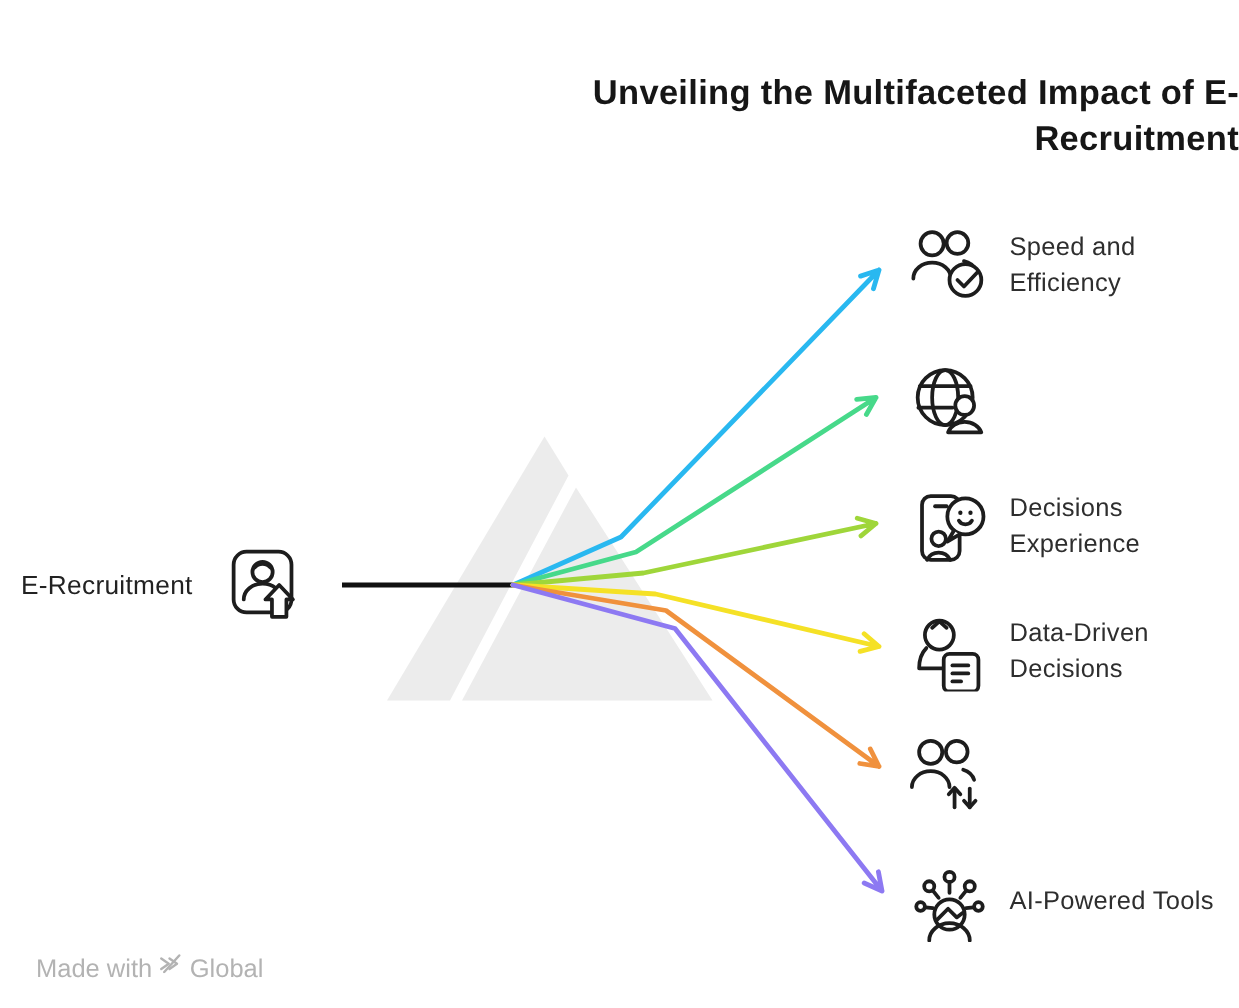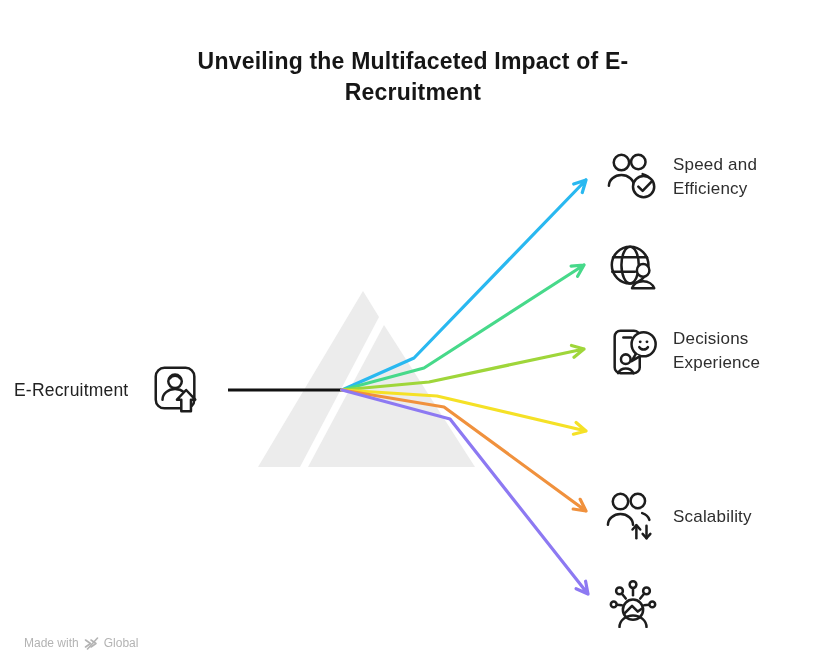--- a/index.html
+++ b/index.html
@@ -3,39 +3,39 @@
 <meta charset="utf-8">
 <style>
   * { margin:0; padding:0; box-sizing:border-box; }
   html,body { background:#ffffff; }
   body { font-family:"Liberation Sans", sans-serif; }
   .canvas {
     position:relative; width:826px; height:672px; background:#fff; overflow:hidden;
   }
   .title {
     position:absolute; top:46px; left:0; width:826px;
-    text-align:center; font-size:23px; font-weight:700; color:#161616;
+    text-align:right; font-size:23px; font-weight:700; color:#161616;
     line-height:31px; letter-spacing:0.2px; white-space:pre-line;
   }
   .diagram-svg { position:absolute; left:0; top:0; }
   .source-node {
     position:absolute; left:14px; top:363px; height:54px;
     display:flex; align-items:center; gap:21px;
   }
   .source-label { font-size:17.5px; color:#222; letter-spacing:0.2px; }
   .item {
     position:absolute; left:606px; display:flex; align-items:center; gap:13px; height:56px;
   }
   .item .icon { width:54px; height:54px; flex:0 0 54px; }
   .item .label {
     font-size:17px; line-height:24px; color:#2e2e2e; letter-spacing:0.2px; width:150px;
   }
   .footer {
-    position:absolute; left:24px; top:636px; display:flex; align-items:flex-end; gap:5px;
-    font-size:12px; color:#b3b3b3;
+    position:absolute; left:24px; top:636px; display:flex; align-items:flex-start; gap:5px;
+    font-size:17px; color:#b3b3b3;
   }
   .ic { stroke:#1d1d1d; stroke-width:2.6; fill:none; stroke-linecap:round; stroke-linejoin:round; }
   .ic-fill { fill:#ffffff; stroke:#1d1d1d; stroke-width:2.6; stroke-linecap:round; stroke-linejoin:round; }
   .ic-dot { fill:#1d1d1d; stroke:none; }
 </style>
 </head>
 <body>
 
 <div class="canvas">
 
@@ -100,51 +100,63 @@
       <path class="ic" d="M12.5 51 a9 9 0 0 1 16 0"></path>
       <circle class="ic-fill" cx="39" cy="21" r="12.5"></circle>
       <path class="ic-fill" d="M31 31 L26.5 38.5 L35 33.5"></path>
       <circle class="ic-dot" cx="35.5" cy="18.5" r="1.5"></circle>
       <circle class="ic-dot" cx="42.5" cy="18.5" r="1.5"></circle>
       <path class="ic" d="M34.5 24 a5 4.5 0 0 0 9 0"></path>
     </svg>
     <div class="label">Decisions Experience</div>
   </div>
 
+  <div class="item" style="top:406px">
+    <svg class="icon" viewBox="0 0 56 56">
+      <circle class="ic" cx="21" cy="17" r="10"></circle>
+      <path class="ic" d="M16 12 l5 -4.5 5 4.5"></path>
+      <path class="ic" d="M12 26 C8 30 7 34 7 40 L24 40"></path>
+      <rect class="ic-fill" x="24" y="30" width="24" height="26" rx="4"></rect>
+      <path class="ic" d="M30 38 h11"></path>
+      <path class="ic" d="M30 43.5 h11"></path>
+      <path class="ic" d="M30 49 h6"></path>
+    </svg>
+    <div class="label">Data-Driven Decisions</div>
+  </div>
 
   <div class="item" style="top:489px">
     <svg class="icon" viewBox="0 0 56 56">
       <circle class="ic" cx="15" cy="12" r="8"></circle>
       <circle class="ic" cx="33" cy="11.5" r="7.5"></circle>
       <path class="ic" d="M2 36 a13 11 0 0 1 26 0"></path>
       <path class="ic" d="M37.5 24 a12 10 0 0 1 7.5 7"></path>
       <path class="ic" d="M31.5 50 V37"></path>
       <path class="ic" d="M27.5 41 l4 -4.5 4 4.5"></path>
       <path class="ic" d="M42 37 V50"></path>
       <path class="ic" d="M38 45.5 l4 4.5 4 -4.5"></path>
     </svg>
-    <div class="label">Scalability</div>
   </div>
 
   <div class="item" style="top:573px">
     <svg class="icon" viewBox="0 0 56 56">
       <circle class="ic" cx="28" cy="37" r="10.5"></circle>
       <path class="ic" d="M19 41 L27 33 L33 39 L37 36"></path>
       <path class="ic" d="M14 55 a14 12 0 0 1 28 0"></path>
       <path class="ic" d="M28 22 V15"></path>  
         <circle class="ic" cx="28" cy="11" r="3.5"></circle>
       <path class="ic" d="M20.5 25.5 L16.5 20.5"></path> 
         <circle class="ic" cx="14" cy="17.5" r="3.5"></circle>
       <path class="ic" d="M35.5 25.5 L39.5 20.5"></path> 
         <circle class="ic" cx="42" cy="17.5" r="3.5"></circle>
       <path class="ic" d="M16.5 32.5 L11.5 32"></path>   
         <circle class="ic" cx="8" cy="31.5" r="3"></circle>
       <path class="ic" d="M39.5 32.5 L44.5 32"></path>   
         <circle class="ic" cx="48" cy="31.5" r="3"></circle>
     </svg>
+    <div class="label">AI-Powered Tools</div>
   </div>
 
   <div class="footer">
     <span>Made with</span>
     <svg width="15" height="13" viewBox="0 0 15 13">
       <g fill="none" stroke="#b3b3b3" stroke-width="1.6" stroke-linecap="round" stroke-linejoin="round">
         <path d="M1.5 3 L6.5 6.5 L1.5 10"></path>
         <path d="M7 3 L12 6.5 L7 10"></path>
         <path d="M3.5 12 L13.5 1"></path>
       </g>

